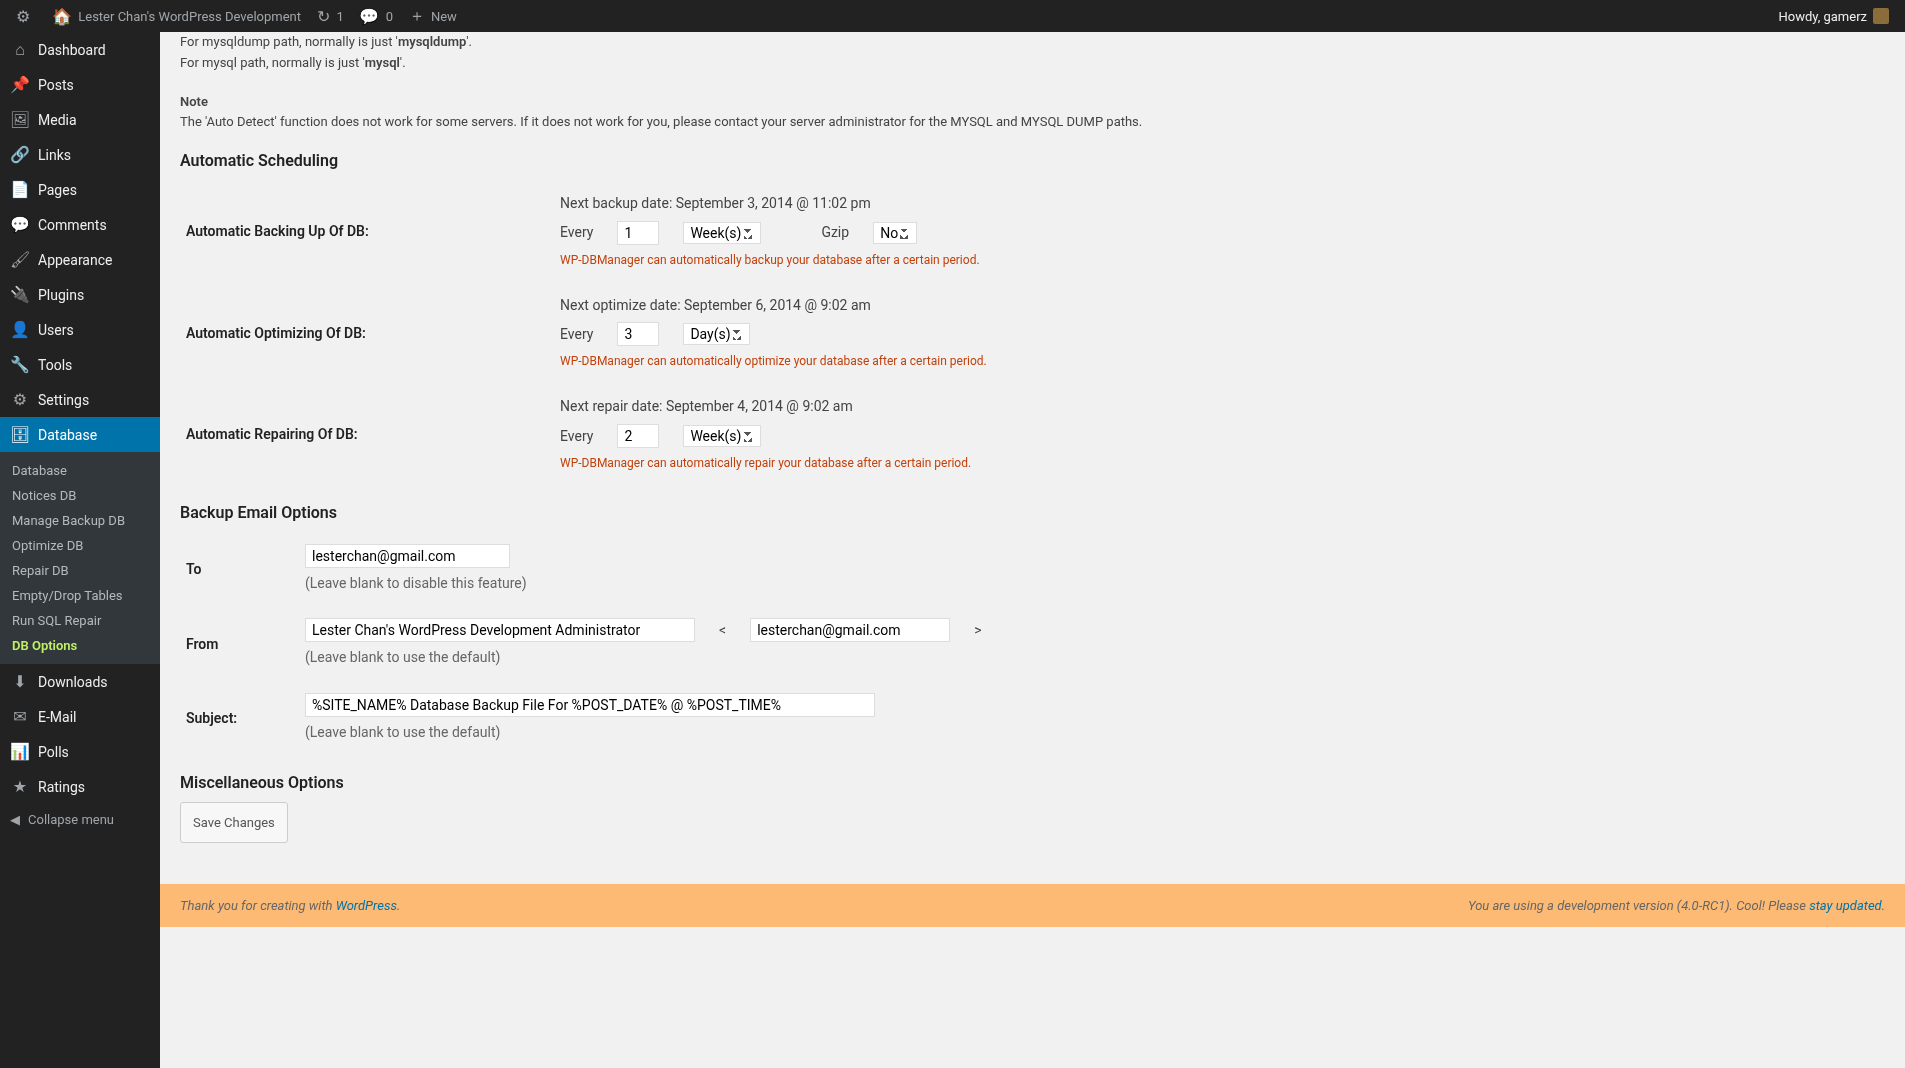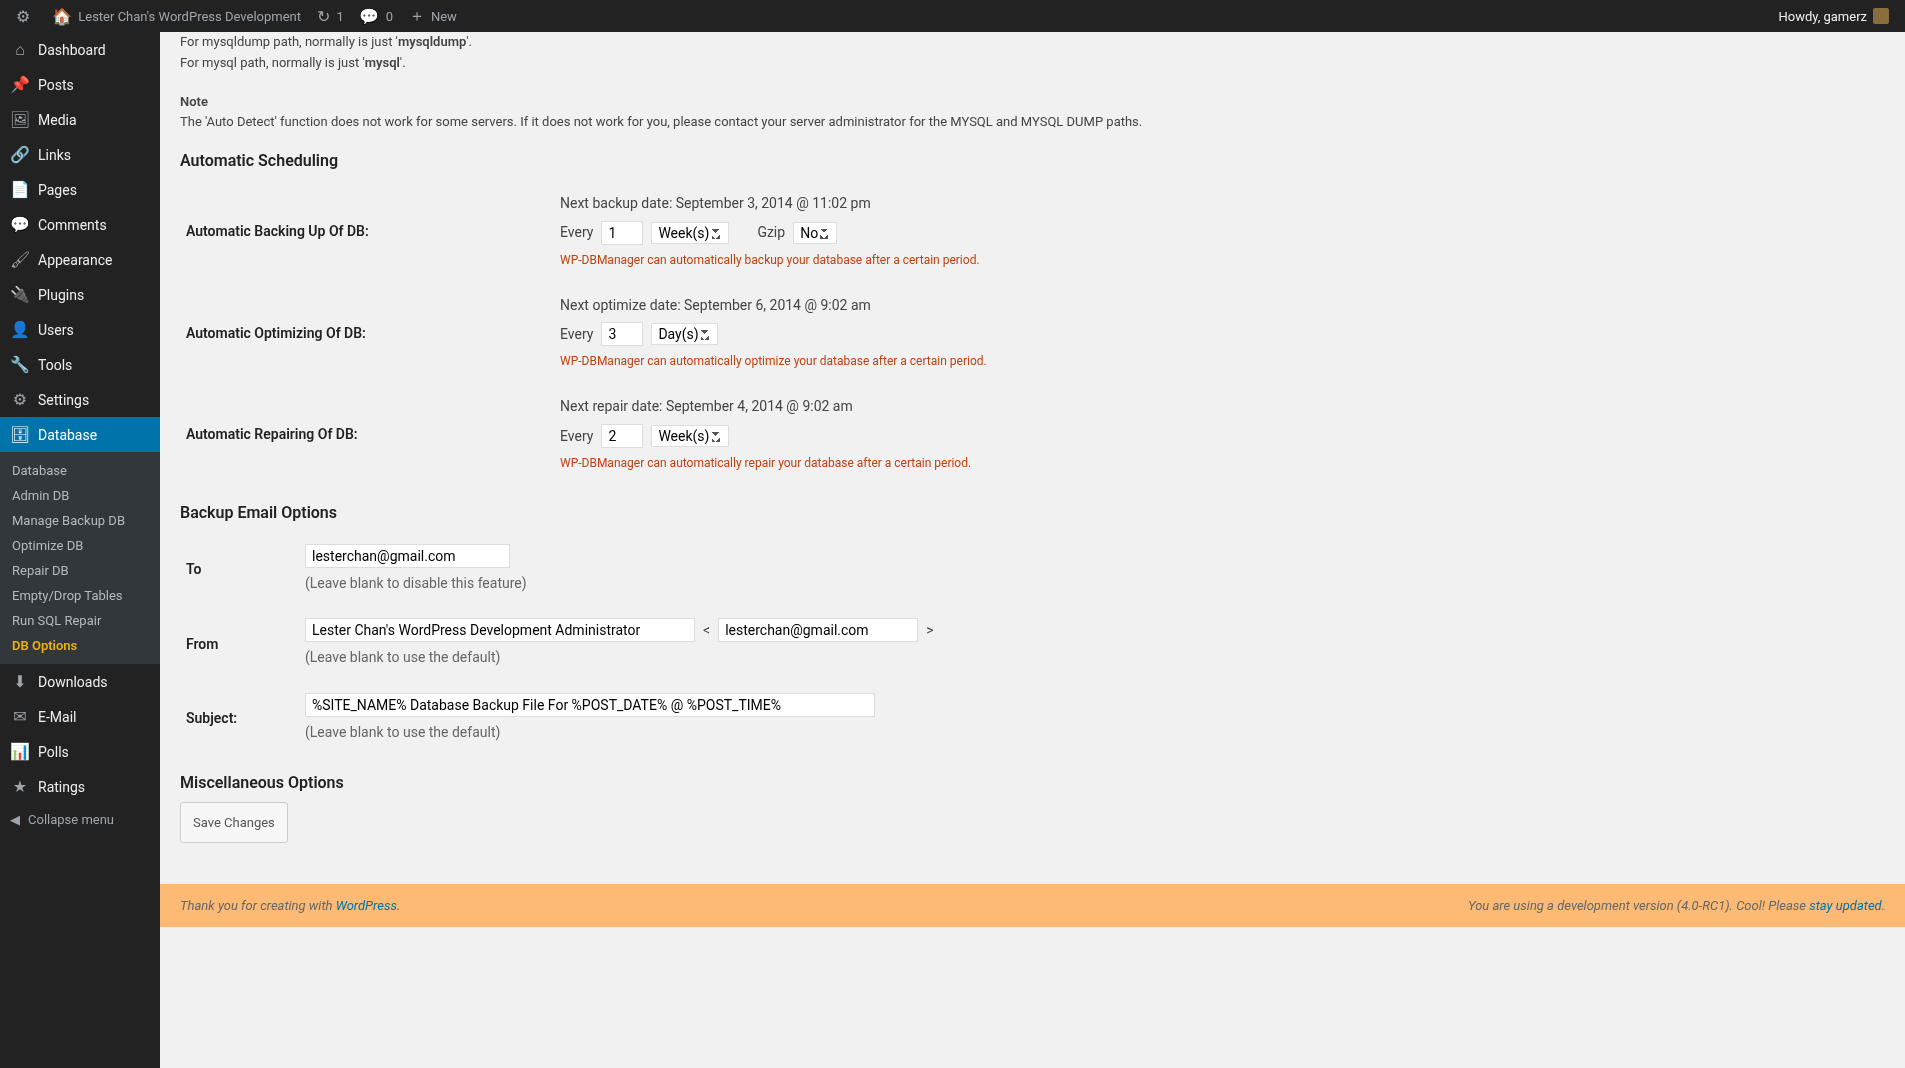--- a/index.html
+++ b/index.html
@@ -12,38 +12,38 @@
 #adminbar .avatar{width:16px;height:16px;background:#8a6d3b;margin-left:6px;border-radius:2px}
 
 #sidebar{position:fixed;top:32px;left:0;bottom:0;width:160px;background:#222;color:#eee;overflow-y:auto;font-size:14px}
 #sidebar .menu-item{display:flex;align-items:center;padding:8px 10px;color:#eee;cursor:pointer}
 #sidebar .menu-item .mi-icon{width:20px;margin-right:8px;text-align:center;font-size:16px;color:#a0a5aa}
 #sidebar .menu-item.current{background:#0073aa;color:#fff;position:relative}
 #sidebar .menu-item.current .mi-icon{color:#fff}
 #sidebar .menu-item.current::after{content:"";position:absolute;right:-8px;top:50%;transform:translateY(-50%);border:8px solid transparent;border-right-color:#f1f1f1}
 #sidebar .submenu{background:#32373c;padding:6px 0}
 #sidebar .submenu .sub-item{display:block;padding:5px 12px;color:#b4b9be;font-size:13px;cursor:pointer}
-#sidebar .submenu .sub-item.current{color:#eab308;font-weight:600}
+#sidebar .submenu .sub-item.current{color:#bef264;font-weight:600}
 #sidebar .collapse{padding:8px 10px;color:#a0a5aa;cursor:pointer;font-size:13px;display:flex;align-items:center}
 #sidebar .collapse .mi-icon{margin-right:8px}
 
 #content{margin-left:160px;margin-top:32px;padding:0 20px 40px}
 .note-block{margin-bottom:18px;line-height:1.6}
 .note-block .bold{font-weight:600}
 h3.section{font-size:16px;font-weight:600;margin:18px 0 10px;color:#222}
 .form-table{width:100%;border-collapse:collapse;margin-bottom:12px}
 .form-table th{text-align:left;font-weight:600;width:370px;padding:16px 10px 16px 6px;vertical-align:middle;font-size:14px;color:#222}
 .form-table th.narrow{width:115px}
 .form-table td{padding:12px 10px;vertical-align:middle;font-size:14px;line-height:1.6}
 .form-table td .desc{color:#c2410c;font-size:12px;margin-top:6px}
 .form-table td .hint{color:#666;font-size:14px;margin-top:4px}
 input[type=text]{padding:3px 6px;border:1px solid #ddd;background:#fff;font-size:14px;border-radius:0}
 input.small{width:42px;text-align:left}
 select{padding:2px 18px 2px 6px;border:1px solid #ddd;background:#fff;font-size:14px;appearance:none;-webkit-appearance:none;background-image:linear-gradient(45deg,transparent 50%,#555 50%),linear-gradient(135deg,#555 50%,transparent 50%),linear-gradient(45deg,#555 50%,transparent 50%),linear-gradient(135deg,transparent 50%,#555 50%);background-position:calc(100% - 12px) 6px,calc(100% - 8px) 6px,calc(100% - 12px) 12px,calc(100% - 8px) 12px;background-size:4px 4px;background-repeat:no-repeat}
-.inline-row{display:flex;align-items:center;gap:8px;flex-wrap:wrap}
+.inline-row{display:flex;align-items:center;gap:24px;flex-wrap:wrap}
 .inline-row .lbl{font-size:14px}
 .button{display:inline-block;padding:12px 12px;background:#f7f7f7;border:1px solid #ccc;border-radius:3px;font-size:13px;cursor:pointer;color:#555}
 .radio-group label{margin-right:12px;font-size:14px}
 .radio-group input{margin-right:4px;vertical-align:middle}
 
 #footer{margin-left:160px;padding:14px 20px;color:#666;font-size:13px;font-style:italic;display:flex;justify-content:space-between;border-top:1px solid #eee;background:#fdba74}
 #footer a{color:#0073aa;text-decoration:none}
 </style>
 </head>
 <body>
@@ -119,21 +119,21 @@
     <div class="menu-item">
       <span class="mi-icon">⚙</span>
       <span>Settings</span>
     </div>
     <div class="menu-item current">
       <span class="mi-icon">🗄</span>
       <span>Database</span>
     </div>
     <div class="submenu">
       <div class="sub-item">Database</div>
-      <div class="sub-item">Admin DB</div>
+      <div class="sub-item">Notices DB</div>
       <div class="sub-item">Manage Backup DB</div>
       <div class="sub-item">Optimize DB</div>
       <div class="sub-item">Repair DB</div>
       <div class="sub-item">Empty/Drop Tables</div>
       <div class="sub-item">Run SQL Repair</div>
       <div class="sub-item current">DB Options</div>
     </div>
     <div class="menu-item">
       <span class="mi-icon">⬇</span>
       <span>Downloads</span>

